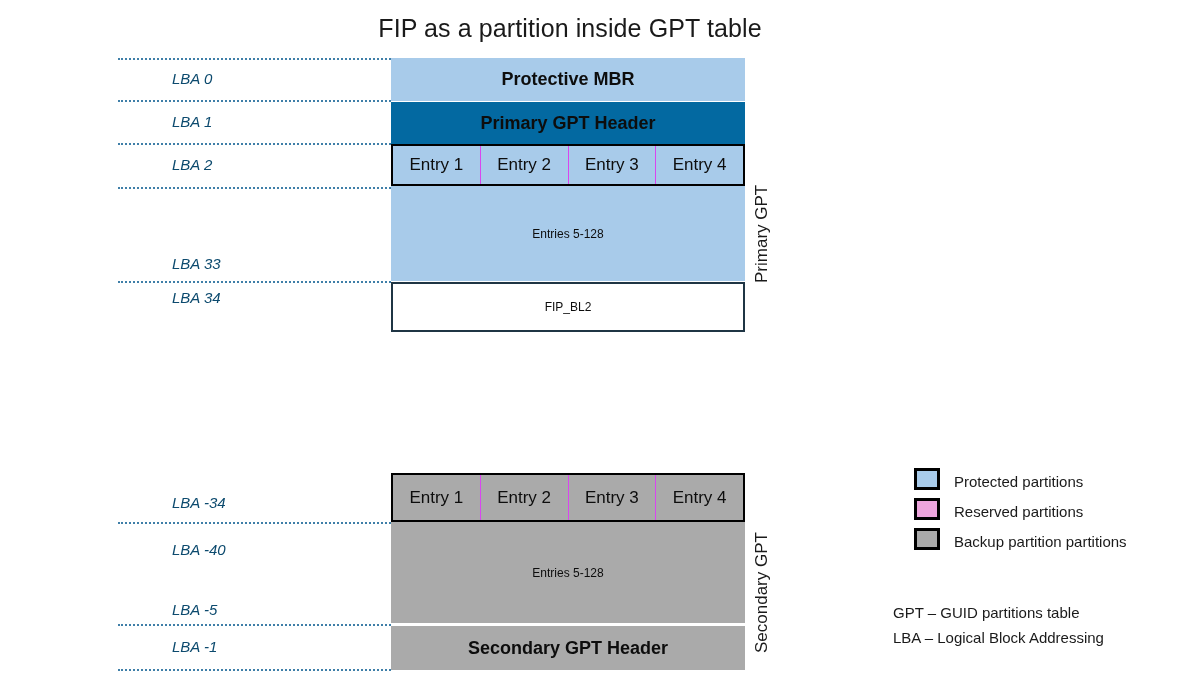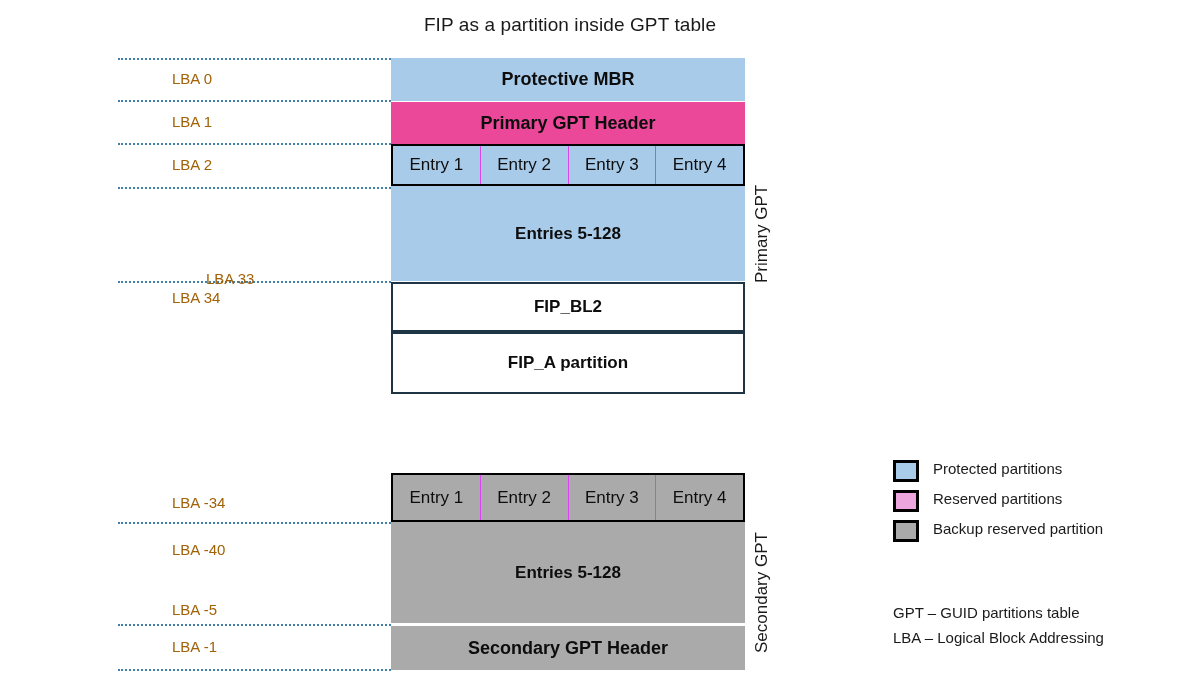--- a/index.html
+++ b/index.html
@@ -16,67 +16,67 @@
     color: #0d0d0d;
   }
 
   
   #diagram-title {
     position: absolute;
     left: 0;
     top: 14px;
     width: 1140px;
     text-align: center;
-    font-size: 19px;
+    font-size: 25px;
     font-weight: 400;
     color: #1a1a1a;
     letter-spacing: 0.1px;
   }
 
   
   .leader {
     position: absolute;
     left: 118px;
     width: 273px;
     height: 0;
     border-top: 2px dotted #3f7fa8;
   }
 
   
   .lba-label {
     position: absolute;
     left: 172px;
     font-size: 15px;
-    color: #a16207;
-    white-space: nowrap;
+    color: #0c4a6e;
+    white-space: nowrap;
+    font-style: italic;
   }
 
   
   #partition-column {
     position: absolute;
     left: 391px;
     top: 58px;
     width: 354px;
     height: 448px;
   }
 
   .band {
     position: absolute;
     left: 0;
     width: 354px;
     box-sizing: border-box;
     display: flex;
     align-items: center;
     justify-content: center;
-    font-size: 17px;
+    font-size: 12px;
     color: #0d0d0d;
-    font-weight: bold;
   }
   .band.blue  { background: #a8cbea; }
-  .band.pink  { background: #ec4899; }
+  .band.pink  { background: #0369a1; }
   .band.gray  { background: #aaaaaa; }
   .band.white { background: #ffffff; border: 2px solid #1f3544; }
   .band.bold  { font-weight: bold; font-size: 18px; }
 
   
   .entry-row {
     position: absolute;
     left: 0;
     width: 354px;
     box-sizing: border-box;
@@ -119,22 +119,23 @@
   }
 
   
   #legend {
     position: absolute;
     left: 893px;
     top: 460px;
   }
   .legend-row {
     display: flex;
-    align-items: flex-start;
+    align-items: flex-end;
     height: 30px;
+    margin-left: 21px;
   }
   .legend-swatch {
     width: 26px;
     height: 22px;
     box-sizing: border-box;
     border: 3px solid #000000;
     flex: 0 0 auto;
   }
   .legend-text {
     margin-left: 14px;
@@ -167,34 +168,33 @@
     <div class="leader" style="top: 281px;"></div>
     <div class="leader" style="top: 522px;"></div>
     <div class="leader" style="top: 624px;"></div>
     <div class="leader" style="top: 669px;"></div>
   </div>
 
 <div id="lba-labels">
     <div class="lba-label" style="top: 70px;">LBA 0</div>
     <div class="lba-label" style="top: 113px;">LBA 1</div>
     <div class="lba-label" style="top: 156px;">LBA 2</div>
-    <div class="lba-label" style="top: 270px; margin-left: 34px;">LBA 33</div>
+    <div class="lba-label" style="top: 255px;">LBA 33</div>
     <div class="lba-label" style="top: 289px;">LBA 34</div>
     <div class="lba-label" style="top: 494px;">LBA -34</div>
     <div class="lba-label" style="top: 541px;">LBA -40</div>
     <div class="lba-label" style="top: 601px;">LBA -5</div>
     <div class="lba-label" style="top: 638px;">LBA -1</div>
   </div>
 
 <div id="partition-column">
     <div class="band blue bold" style="top: 0px; height: 43px;">Protective MBR</div>
     <div class="band pink bold" style="top: 44px; height: 42px;">Primary GPT Header</div>
     <div class="band blue" style="top: 128px; height: 95px;">Entries 5-128</div>
     <div class="band white" style="top: 224px; height: 50px;">FIP_BL2</div>
-    <div class="band white" style="top: 274px; height: 62px;">FIP_A partition</div>
     <div class="band gray" style="top: 464px; height: 101px;">Entries 5-128</div>
     <div class="band gray bold" style="top: 568px; height: 44px;">Secondary GPT Header</div>
     <div class="entry-row blue" style="top: 86px; height: 42px;">
       <div class="entry-cell">Entry 1</div>
       <div class="entry-cell">Entry 2</div>
       <div class="entry-cell">Entry 3</div>
       <div class="entry-cell">Entry 4</div>
     </div>
     <div class="entry-row gray" style="top: 415px; height: 49px;">
       <div class="entry-cell">Entry 1</div>
@@ -214,19 +214,19 @@
     <div class="legend-row">
       <div class="legend-swatch" style="background: rgb(168, 203, 234);"></div>
       <div class="legend-text">Protected partitions</div>
     </div>
     <div class="legend-row">
       <div class="legend-swatch" style="background: rgb(237, 165, 221);"></div>
       <div class="legend-text">Reserved partitions</div>
     </div>
     <div class="legend-row">
       <div class="legend-swatch" style="background: rgb(170, 170, 170);"></div>
-      <div class="legend-text">Backup reserved partition</div>
+      <div class="legend-text">Backup partition partitions</div>
     </div>
   </div>
 <div id="legend-notes">
     <div class="note-line">GPT – GUID partitions table</div>
     <div class="note-line">LBA – Logical Block Addressing</div>
   </div>
 
 </body></html>

